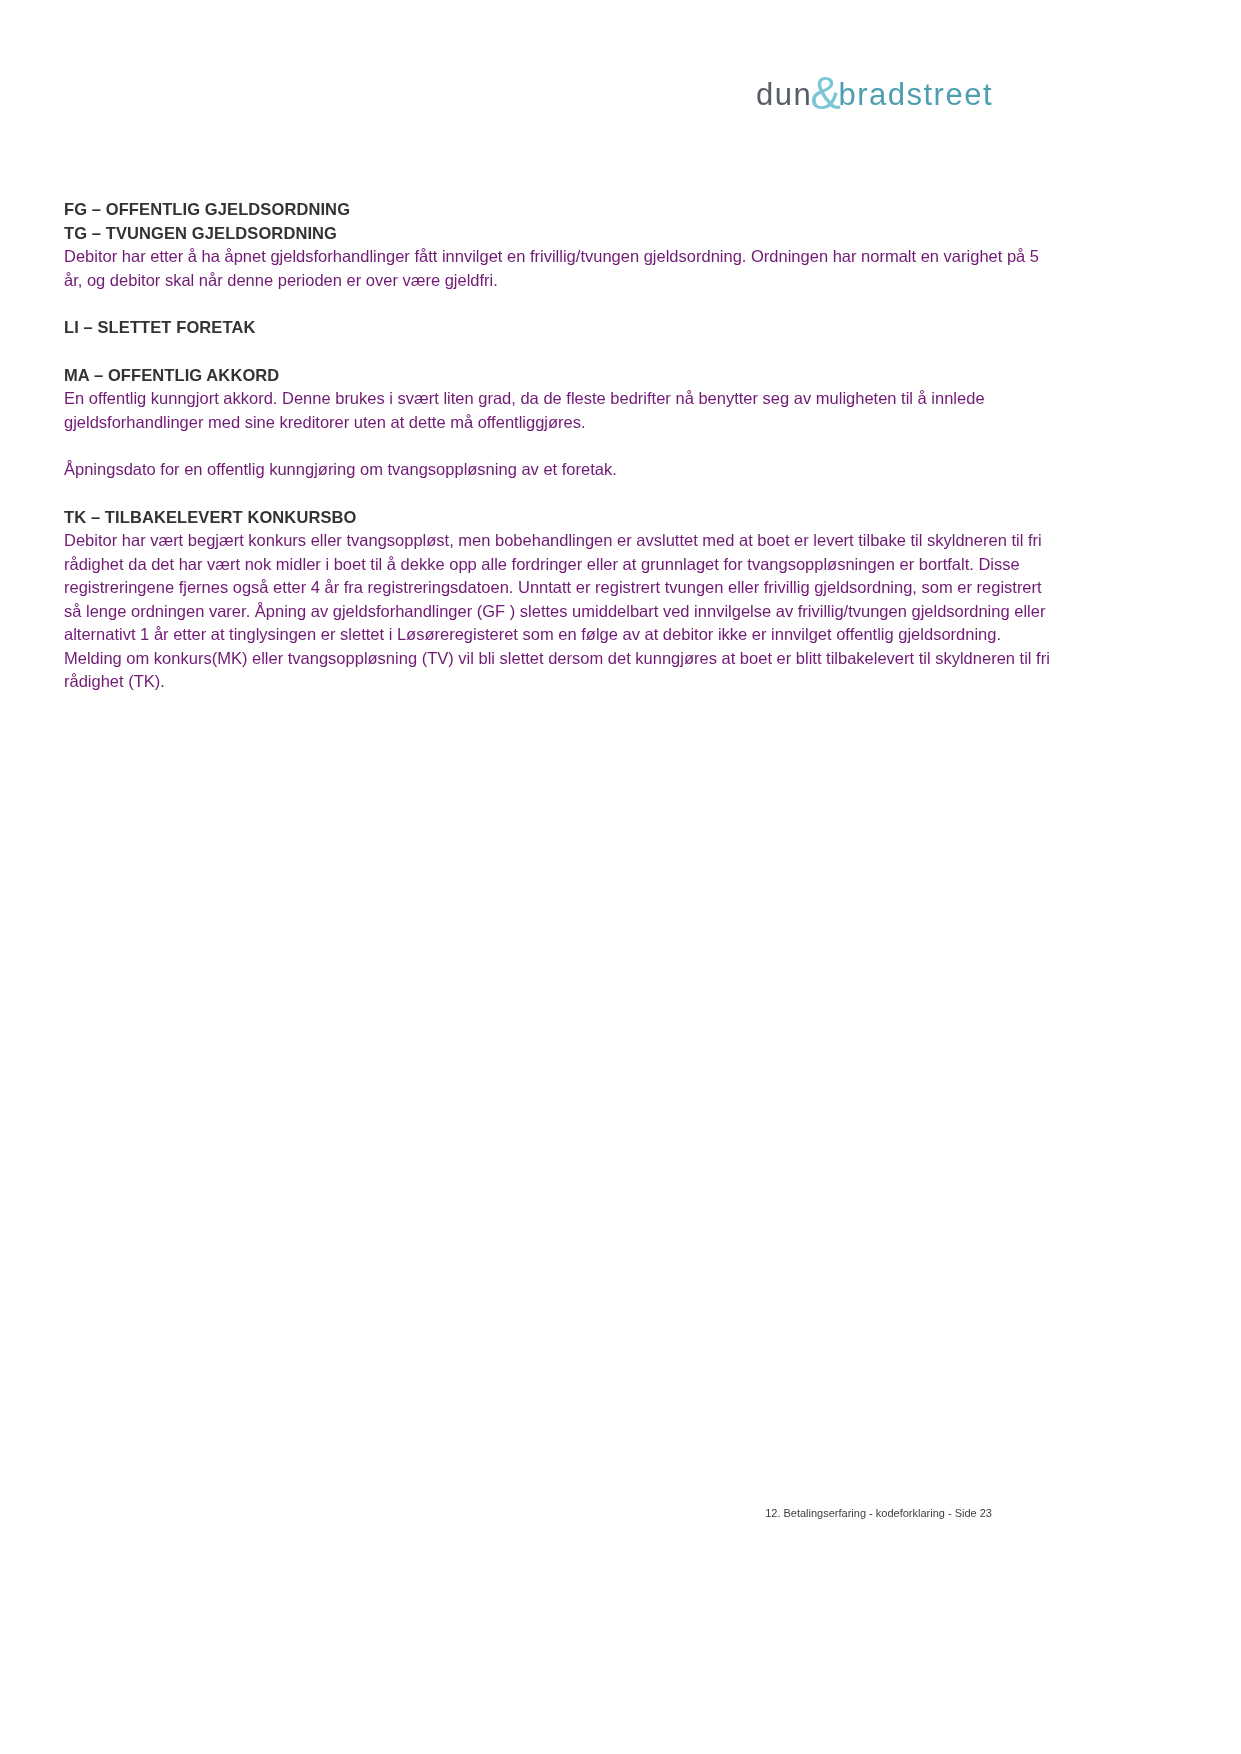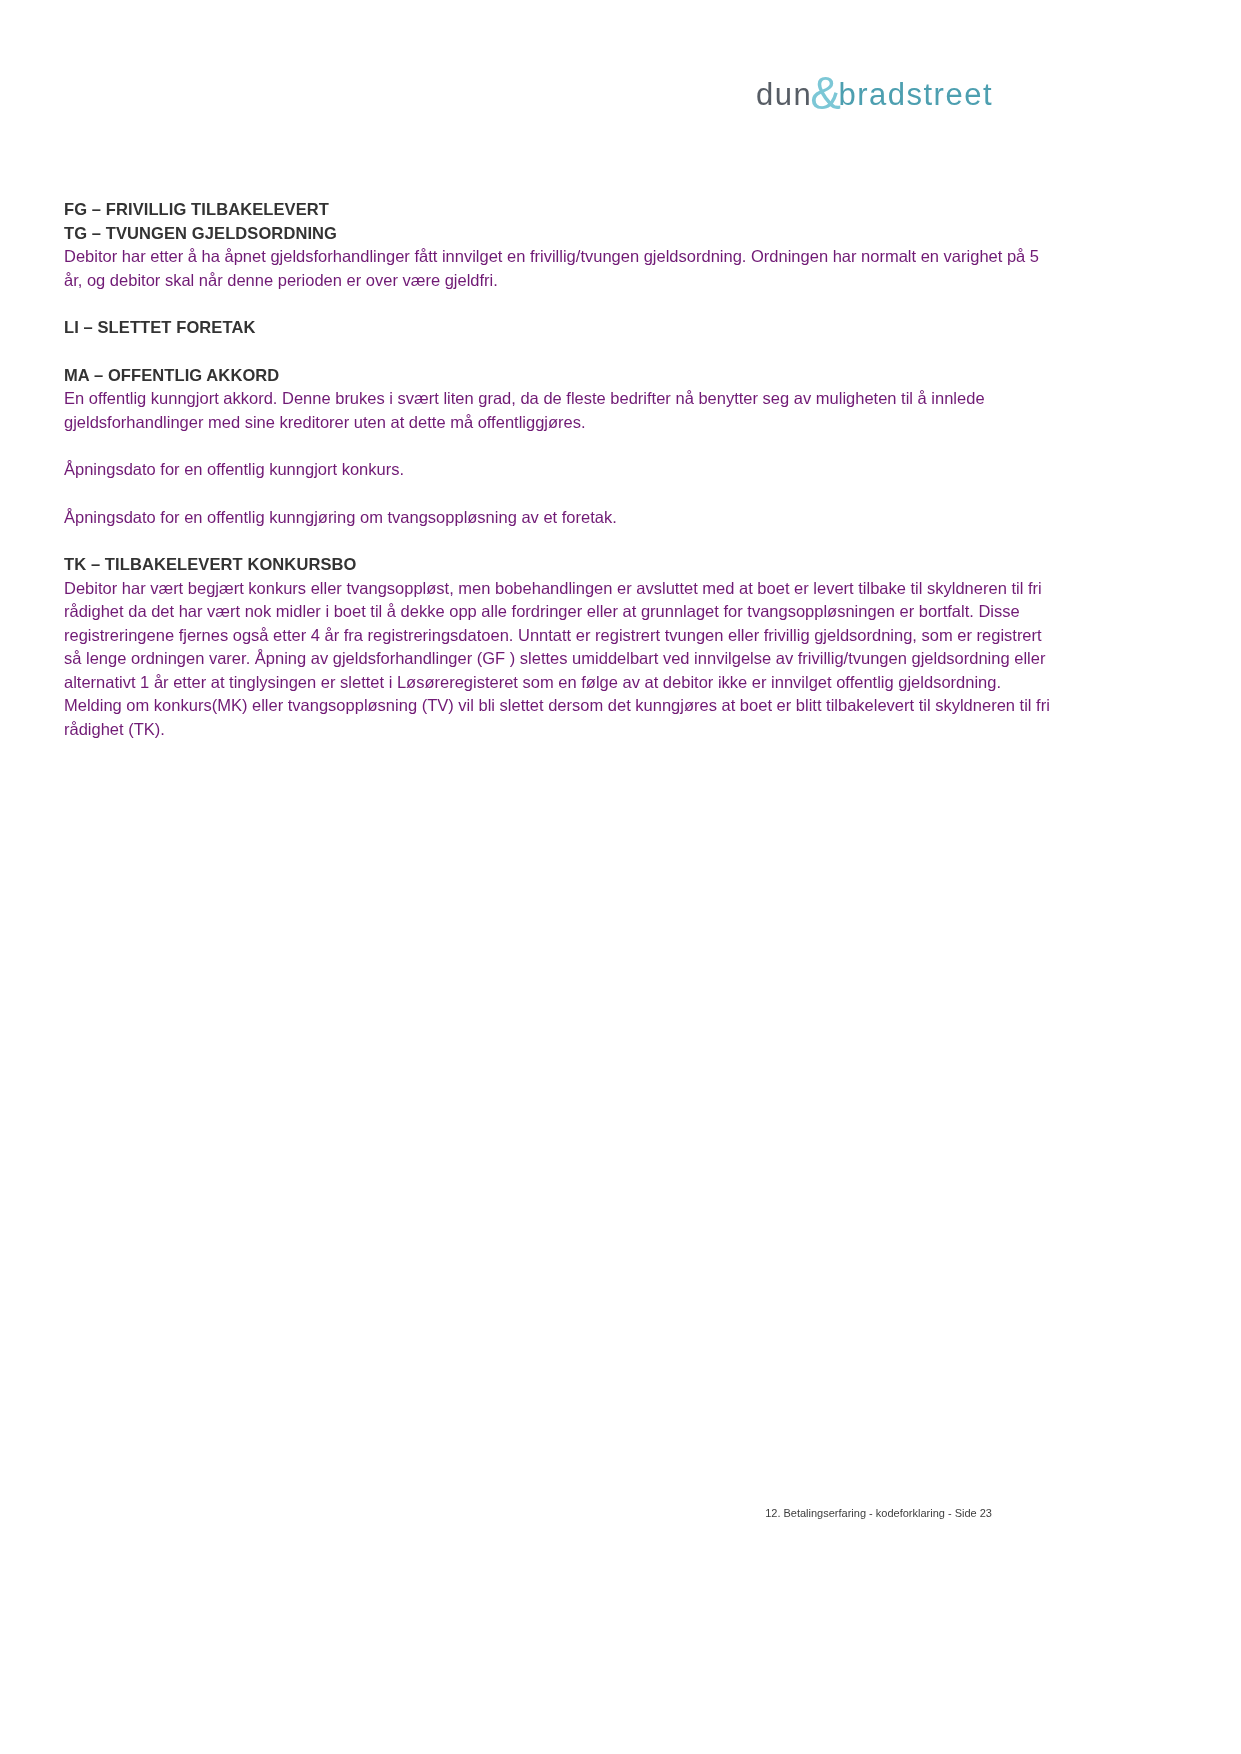--- a/index.html
+++ b/index.html
@@ -88,36 +88,35 @@
 
 <div class="page">
 
   <header class="logo">
     <span class="logo-dun">dun</span><span class="logo-amp">&amp;</span><span class="logo-brad">bradstreet</span>
   </header>
 
   <main class="content">
 
     <section class="sec">
-      <h2>FG – FRIVILLIG TILBAKELEVERT</h2>
+      <h2>FG – OFFENTLIG GJELDSORDNING</h2>
       <h2>TG – TVUNGEN GJELDSORDNING</h2>
       <p>Debitor har etter å ha åpnet gjeldsforhandlinger fått innvilget en frivillig/tvungen gjeldsordning. Ordningen har normalt en varighet på 5 år, og debitor skal når denne perioden er over være gjeldfri.</p>
     </section>
 
     <section class="sec">
       <h2>LI – SLETTET FORETAK</h2>
     </section>
 
     <section class="sec">
       <h2>MA – OFFENTLIG AKKORD</h2>
       <p>En offentlig kunngjort akkord. Denne brukes i svært liten grad, da de fleste bedrifter nå benytter seg av muligheten til å innlede gjeldsforhandlinger med sine kreditorer uten at dette må offentliggjøres.</p>
     </section>
 
     <section class="sec">
-      <p>Åpningsdato for en offentlig kunngjort konkurs.</p>
     </section>
 
     <section class="sec">
       <p>Åpningsdato for en offentlig kunngjøring om tvangsoppløsning av et foretak.</p>
     </section>
 
     <section class="sec">
       <h2>TK – TILBAKELEVERT KONKURSBO</h2>
       <p>Debitor har vært begjært konkurs eller tvangsoppløst, men bobehandlingen er avsluttet med at boet er levert tilbake til skyldneren til fri rådighet da det har vært nok midler i boet til å dekke opp alle fordringer eller at grunnlaget for tvangsoppløsningen er bortfalt. Disse registreringene fjernes også etter 4 år fra registreringsdatoen. Unntatt er registrert tvungen eller frivillig gjeldsordning, som er registrert så lenge ordningen varer. Åpning av gjeldsforhandlinger (GF ) slettes umiddelbart ved innvilgelse av frivillig/tvungen gjeldsordning eller alternativt 1 år etter at tinglysingen er slettet i Løsøreregisteret som en følge av at debitor ikke er innvilget offentlig gjeldsordning. Melding om konkurs(MK) eller tvangsoppløsning (TV) vil bli slettet dersom det kunngjøres at boet er blitt tilbakelevert til skyldneren til fri rådighet (TK).</p>
     </section>

